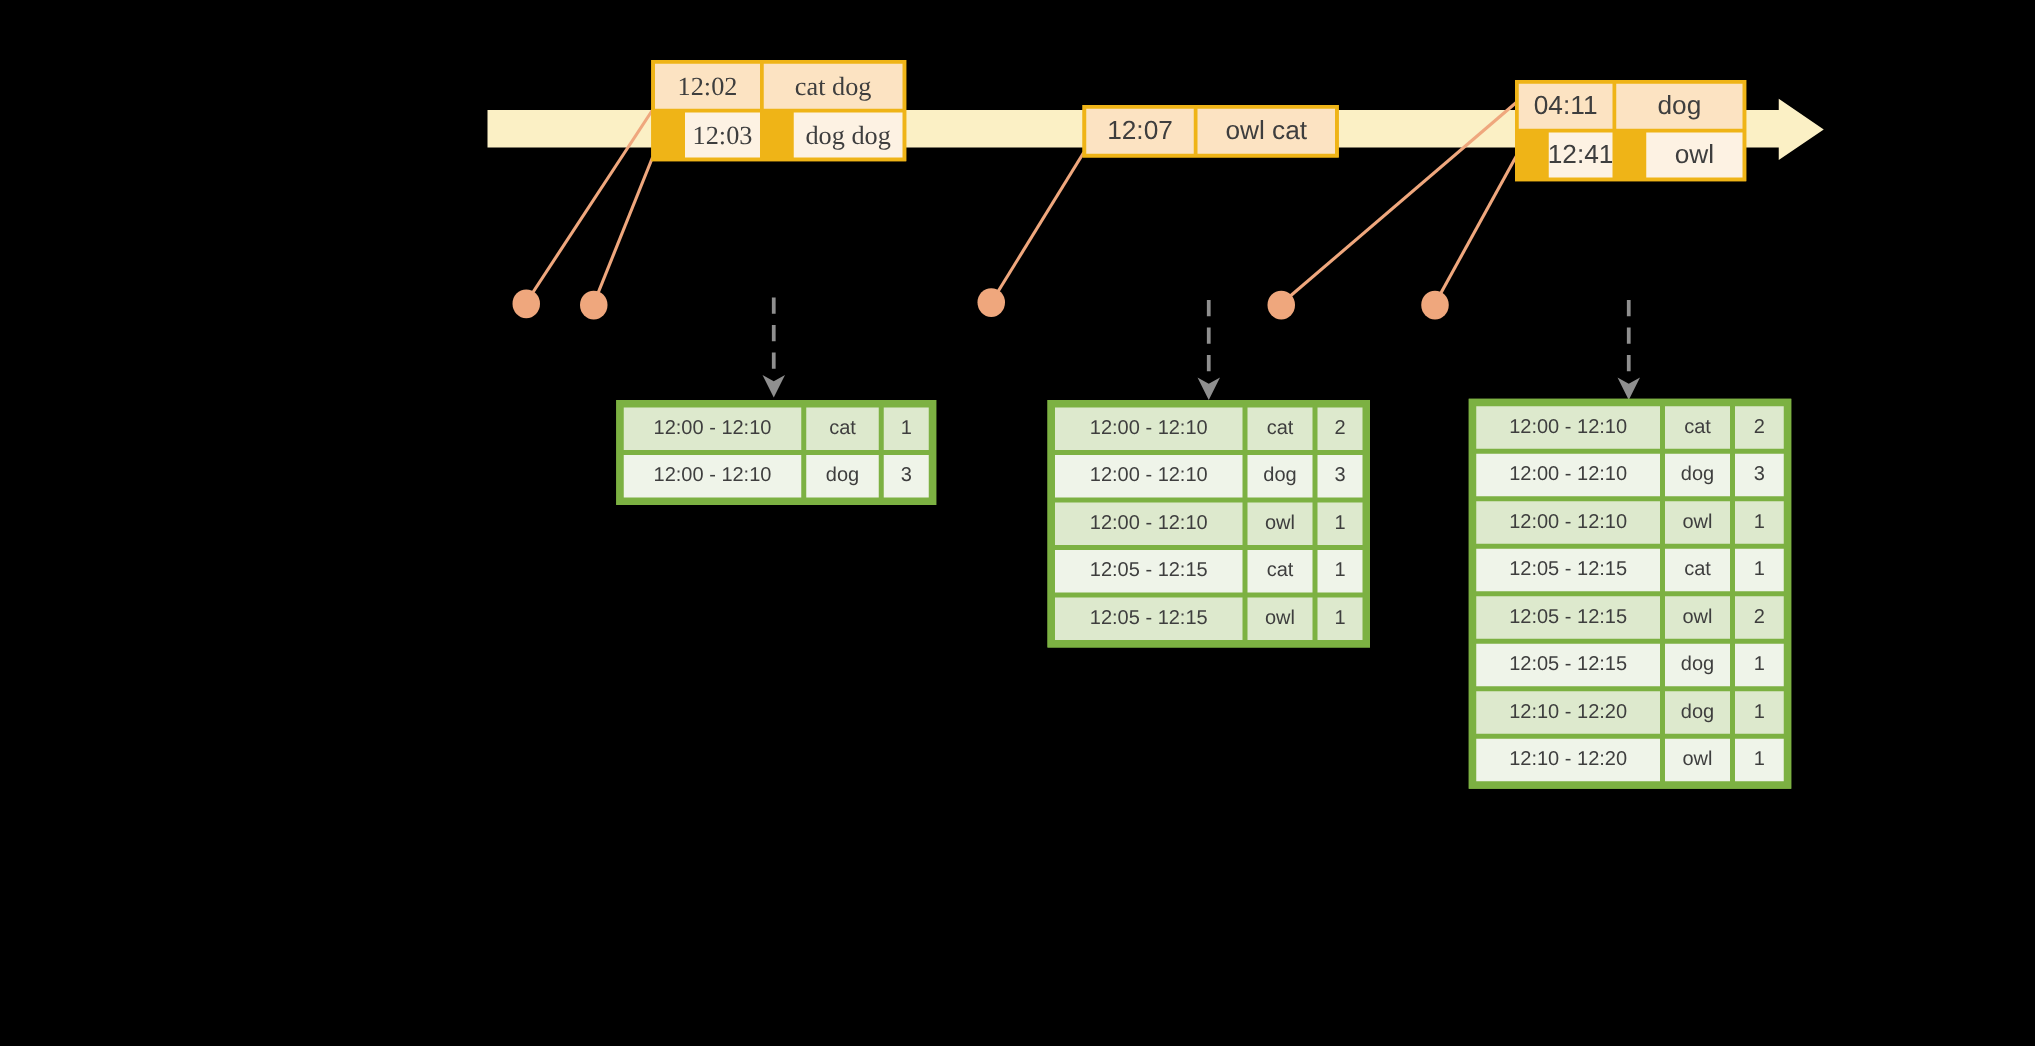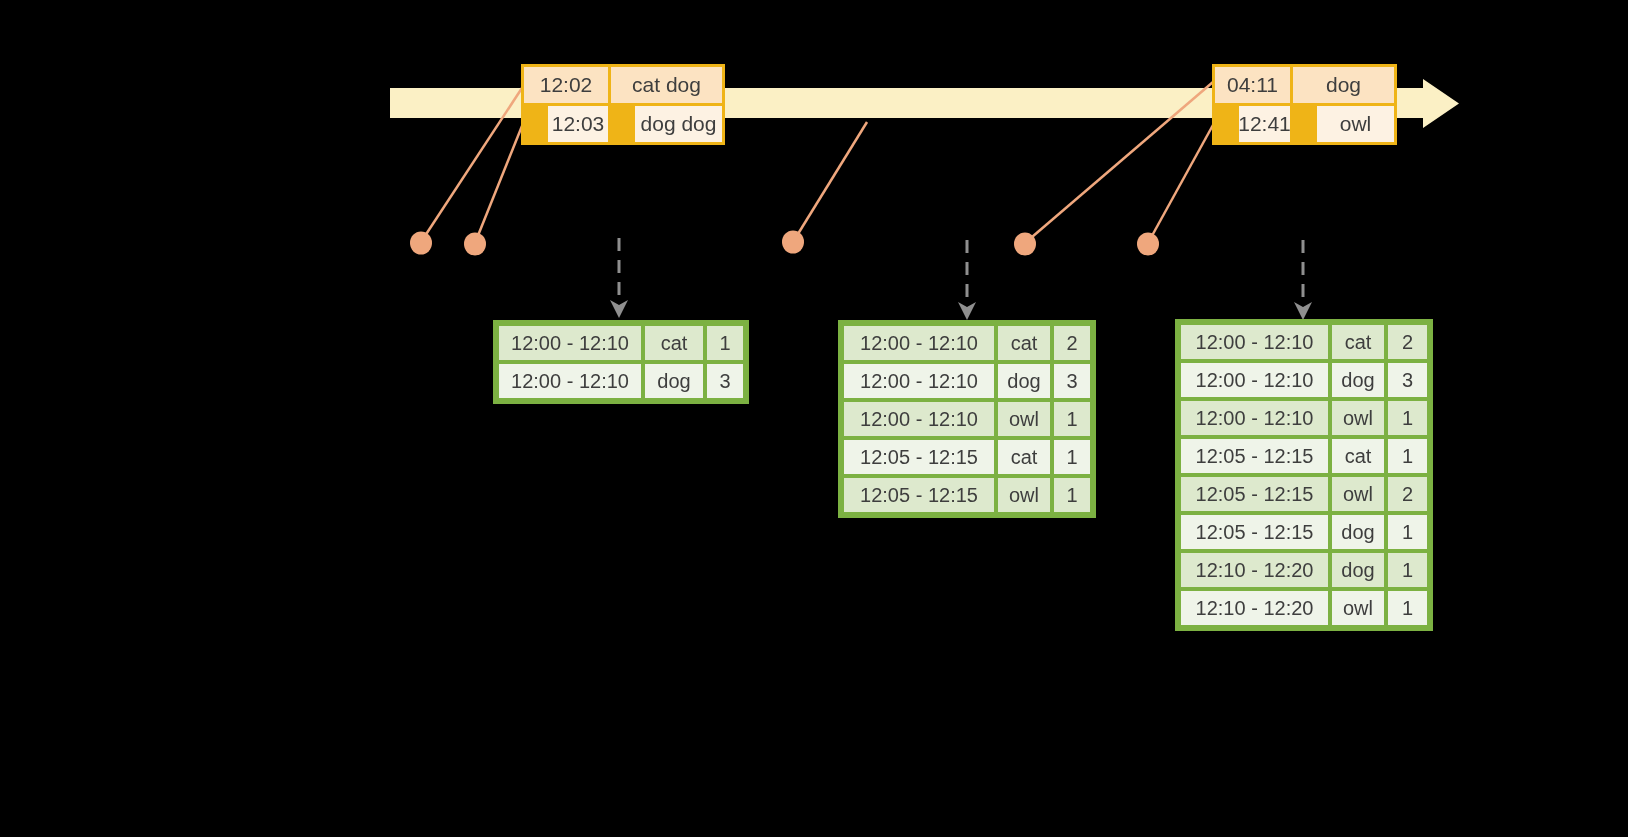--- a/index.html
+++ b/index.html
@@ -14,32 +14,32 @@
   .etable {
     position:absolute; z-index:2; display:grid; gap:3px;
     background:#EFB417; border:3px solid #EFB417;
   }
   .etable .cell {
     height:36px; display:flex; align-items:center; justify-content:center;
     font-size:21px; color:#3E3E3E; white-space:nowrap;
   }
   .ev-even { background:#FCE3C2; }
   .ev-odd  { background:#FDF2E3;margin-left:24px; }
-  #et1 { left:521px; top:64px;  grid-template-columns:84px 111px; }
+  #et1 { left:521px; top:48px;  grid-template-columns:84px 111px;font-family:Liberation Serif, serif; }
   #et2 { left:866px; top:84px;  grid-template-columns:86px 110px; }
   #et3 { left:1212px; top:64px; grid-template-columns:75px 101px; }
 
   
   .rtable {
     position:absolute; z-index:2; display:grid; gap:4px;
     background:#7CB142; border:6px solid #7CB142;
   }
   .rtable .cell {
     height:34px; display:flex; align-items:center; justify-content:center;
-    font-size:20px; color:#3E3E3E; white-space:nowrap;
+    font-size:16px; color:#3E3E3E; white-space:nowrap;
   }
   .rs-even { background:#DDE9CD; }
   .rs-odd  { background:#EFF4E9; }
   #rt1 { left:493px;  top:320px; grid-template-columns:142px 58px 36px; }
   #rt2 { left:838px;  top:320px; grid-template-columns:150px 52px 36px; }
   #rt3 { left:1175px; top:319px; grid-template-columns:147px 52px 39px; }
 </style>
 </head>
 <body>
 
@@ -73,20 +73,24 @@
       <line x1="1303" y1="240" x2="1303" y2="301" stroke="#8F8F8F" stroke-width="3" stroke-dasharray="13 9"></line>
       <polygon points="1294,302 1303,307 1312,302 1303,320" fill="#8F8F8F"></polygon>
     </g>
   </svg>
 
   <div id="et1" class="etable">
       <div class="cell ev-even">12:02</div>
       <div class="cell ev-even">cat dog</div>
       <div class="cell ev-odd">12:03</div>
       <div class="cell ev-odd">dog dog</div>
+    </div>
+  <div id="et2" class="etable">
+      <div class="cell ev-even">12:07</div>
+      <div class="cell ev-even">owl cat</div>
     </div>
   <div id="et3" class="etable">
       <div class="cell ev-even">04:11</div>
       <div class="cell ev-even">dog</div>
       <div class="cell ev-odd">12:41</div>
       <div class="cell ev-odd">owl</div>
     </div>
 
   <div id="rt1" class="rtable">
       <div class="cell rs-even">12:00 - 12:10</div>

